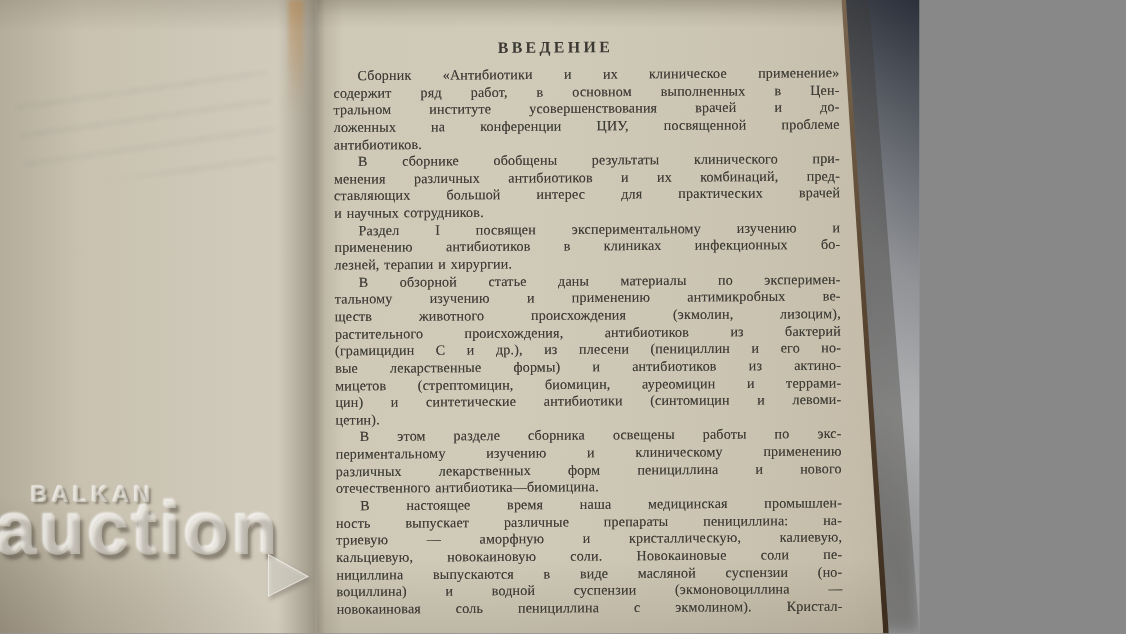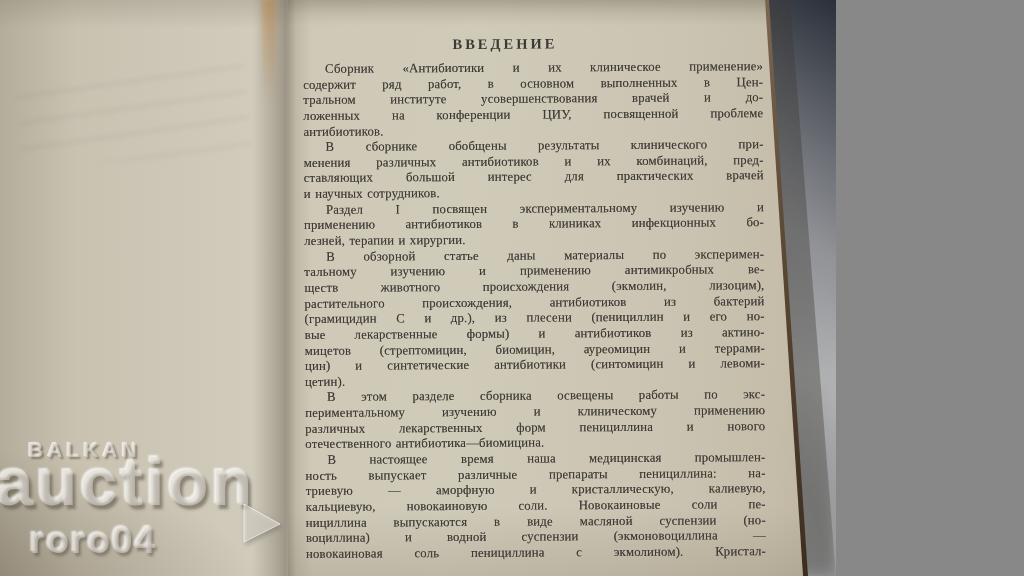--- a/index.html
+++ b/index.html
@@ -174,15 +174,14 @@
 
   <div class="gutter"></div>
   <div class="gutter-warm"></div>
 
   <div class="watermark">
     <div class="wm-balkan">BALKAN</div>
     <div class="wm-auction">auction</div>
     <svg class="wm-arrow" viewBox="0 0 38 40">
       <polygon points="1,1 37,21 1,39" fill="rgba(226,222,213,0.62)" stroke="rgba(255,255,255,0.6)" stroke-width="1"></polygon>
     </svg>
-    <div class="wm-user">roro04</div>
   </div>
 </div>
 
 </body></html>

